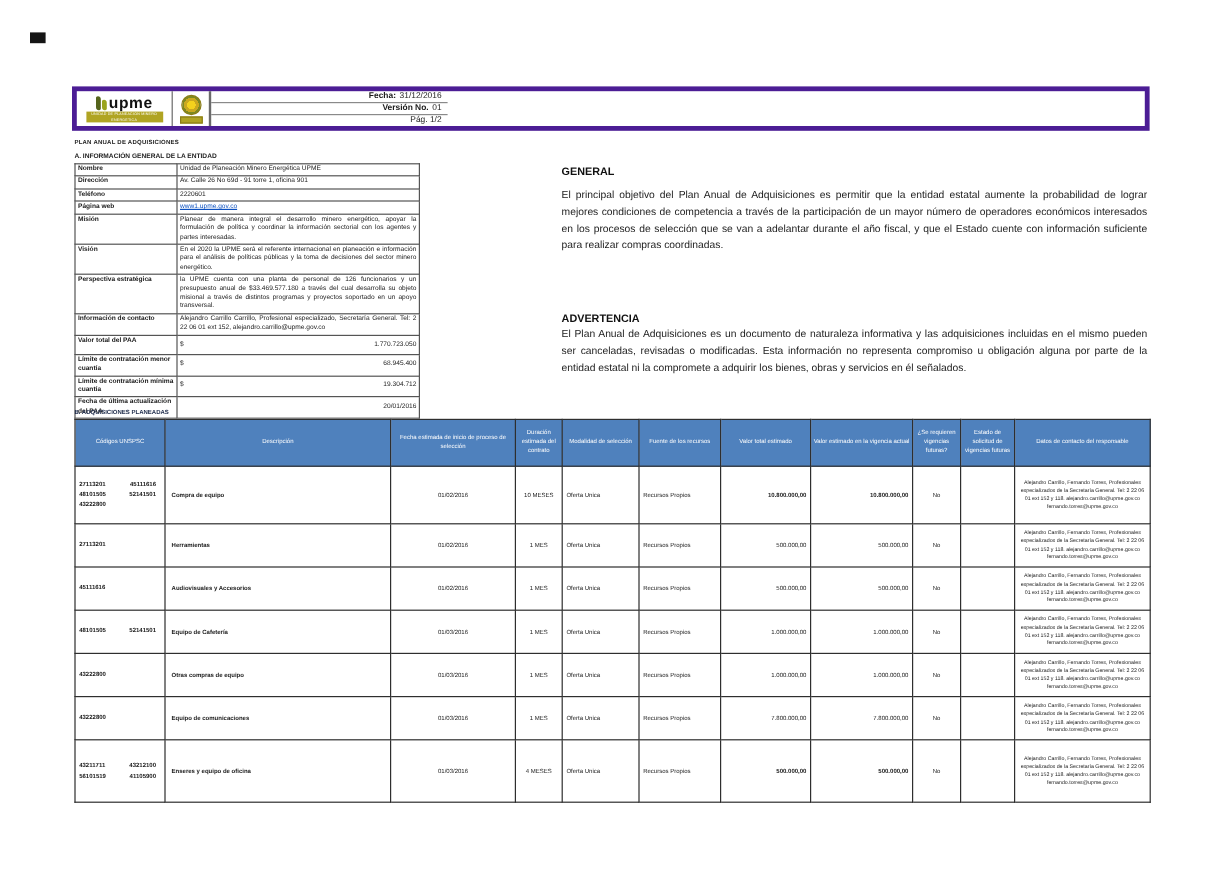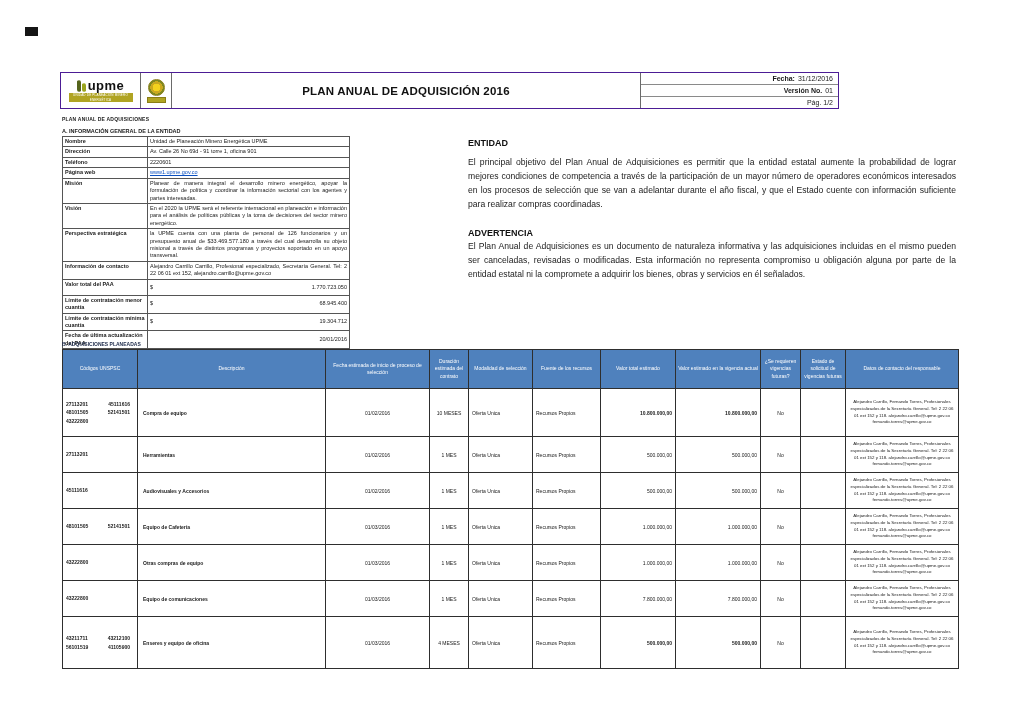--- a/index.html
+++ b/index.html
@@ -1,21 +1,21 @@
 <!DOCTYPE html>
 <html><head>
 <meta charset="utf-8">
 <style>
   html,body{margin:0;padding:0;background:#fff;}
   .page{position:relative;width:1024px;height:724px;background:#ffffff;overflow:hidden;
         font-family:"Liberation Sans","DejaVu Sans",sans-serif;color:#1a1a1a;}
   .corner-mark{position:absolute;left:25px;top:27px;width:13px;height:9px;background:#151515;}
 
   
-  .hdr{position:absolute;left:60px;top:72px;width:779px;height:37px;border:1px solid #4c1d95;display:flex;box-sizing:border-box;background:#fff;}
+  .hdr{position:absolute;left:60px;top:72px;width:898px;height:37px;border:4px solid #4c1d95;display:flex;box-sizing:border-box;background:#fff;}
   .logo-cell{width:80px;border-right:1px solid #6a6a6a;display:flex;flex-direction:column;align-items:center;justify-content:center;padding:2px 3px;box-sizing:border-box;}
   .brand-row{display:flex;align-items:center;gap:2px;}
   .leaf{display:flex;align-items:flex-end;gap:1px;}
   .leaf i{display:block;width:4px;height:12px;border-radius:1px 4px 1px 4px;}
   .leaf .l1{background:#55641c;transform:skewY(-18deg);}
   .leaf .l2{background:#9aa41e;height:9px;transform:skewY(-18deg);}
   .brand-txt{font-weight:bold;font-size:13px;letter-spacing:.5px;line-height:1;color:#111;}
   .tagline{margin-top:1px;width:64px;background:#b0a423;color:#fff;font-size:3px;line-height:1.4;text-align:center;letter-spacing:.2px;}
   .coat-cell{width:30px;border-right:1px solid #6a6a6a;display:flex;flex-direction:column;align-items:center;justify-content:center;gap:1px;}
   .coat-circle{width:15px;height:15px;border-radius:50%;background:radial-gradient(circle,#f3d21d 0 34%,#caa81f 34% 58%,#7c8a22 58% 78%,#e7cb1e 78% 100%);border:1px solid #8a7d17;}
@@ -37,21 +37,21 @@
   .tblA td.money{vertical-align:middle;}
   .tblA td.money .wrap{display:flex;justify-content:space-between;min-height:10px;align-items:center;}
   .tblA td.dright{text-align:right;vertical-align:middle;min-height:12px;}
   .tblA a{color:#0b50c0;text-decoration:underline;}
   .tblA tr.tall td,.tblA tr.tall th{height:13px;}
 
   
   .col-right{position:absolute;left:468px;top:138px;width:488px;}
   .h-block{font-size:9px;font-weight:bold;color:#111;margin:0 0 8px 0;}
   .p-block{font-size:8.6px;font-weight:normal;color:#1c1c1c;text-align:justify;line-height:1.62;margin:0;}
-  .adv{margin-top:16px;}
+  .adv{margin-top:48px;}
   .adv .h-block{margin-bottom:2px;}
 
   
   .secB-title{position:absolute;left:62px;top:341px;font-size:5px;font-weight:bold;color:#1c2a4a;}
   table.tblB{position:absolute;left:62px;top:349px;width:896px;border-collapse:collapse;table-layout:fixed;font-size:5px;background:#fff;}
   .tblB thead th{background:#4f81bd;color:#fff;border:1px solid #2e2e2e;font-weight:normal;text-align:center;vertical-align:middle;padding:3px 2px;height:32px;font-size:5px;line-height:1.5;}
   .tblB tbody td{border:1px solid #2e2e2e;padding:2px 3px;vertical-align:middle;}
   .tblB tbody tr{height:36px;}
   .tblB tbody tr:first-child{height:48px;}
   .tblB tbody tr:last-child{height:52px;}
@@ -78,21 +78,20 @@
             <i class="l2"></i>
           </span>
         <span class="brand-txt">upme</span>
       </div>
       <div class="tagline">UNIDAD DE PLANEACIÓN MINERO ENERGÉTICA</div>
     </div>
     <div class="coat-cell">
       <div class="coat-circle"></div>
       <div class="coat-bar"></div>
     </div>
-    <div class="title-cell">PLAN ANUAL DE ADQUISICIÓN 2016</div>
     <div class="meta-cell">
       <div class="meta-row">
         <b>Fecha:</b>
           <span>31/12/2016</span>
       </div>
       <div class="meta-row">
         <b>Versión No.</b>
           <span>01</span>
       </div>
       <div class="meta-row">
@@ -167,21 +166,21 @@
         </tr>
         <tr class="tall">
           <th>Fecha de última actualización del PAA</th>
           <td class="dright">20/01/2016</td>
         </tr>
       </tbody>
     </table>
 
   <div class="col-right">
     <div>
-      <p class="h-block">ENTIDAD</p>
+      <p class="h-block">GENERAL</p>
       <p class="p-block">El principal objetivo del Plan Anual de Adquisiciones es permitir que la entidad estatal aumente la probabilidad de lograr mejores condiciones de competencia a través de la participación de un mayor número de operadores económicos interesados en los procesos de selección que se van a adelantar durante el año fiscal, y que el Estado cuente con información suficiente para realizar compras coordinadas.</p>
     </div>
     <div class="adv">
       <p class="h-block">ADVERTENCIA</p>
       <p class="p-block">El Plan Anual de Adquisiciones es un documento de naturaleza informativa y las adquisiciones incluidas en el mismo pueden ser canceladas, revisadas o modificadas. Esta información no representa compromiso u obligación alguna por parte de la entidad estatal ni la compromete a adquirir los bienes, obras y servicios en él señalados.</p>
     </div>
   </div>
 
   <div class="secB-title">B. ADQUISICIONES PLANEADAS</div>
   <table class="tblB" id="tableB">

